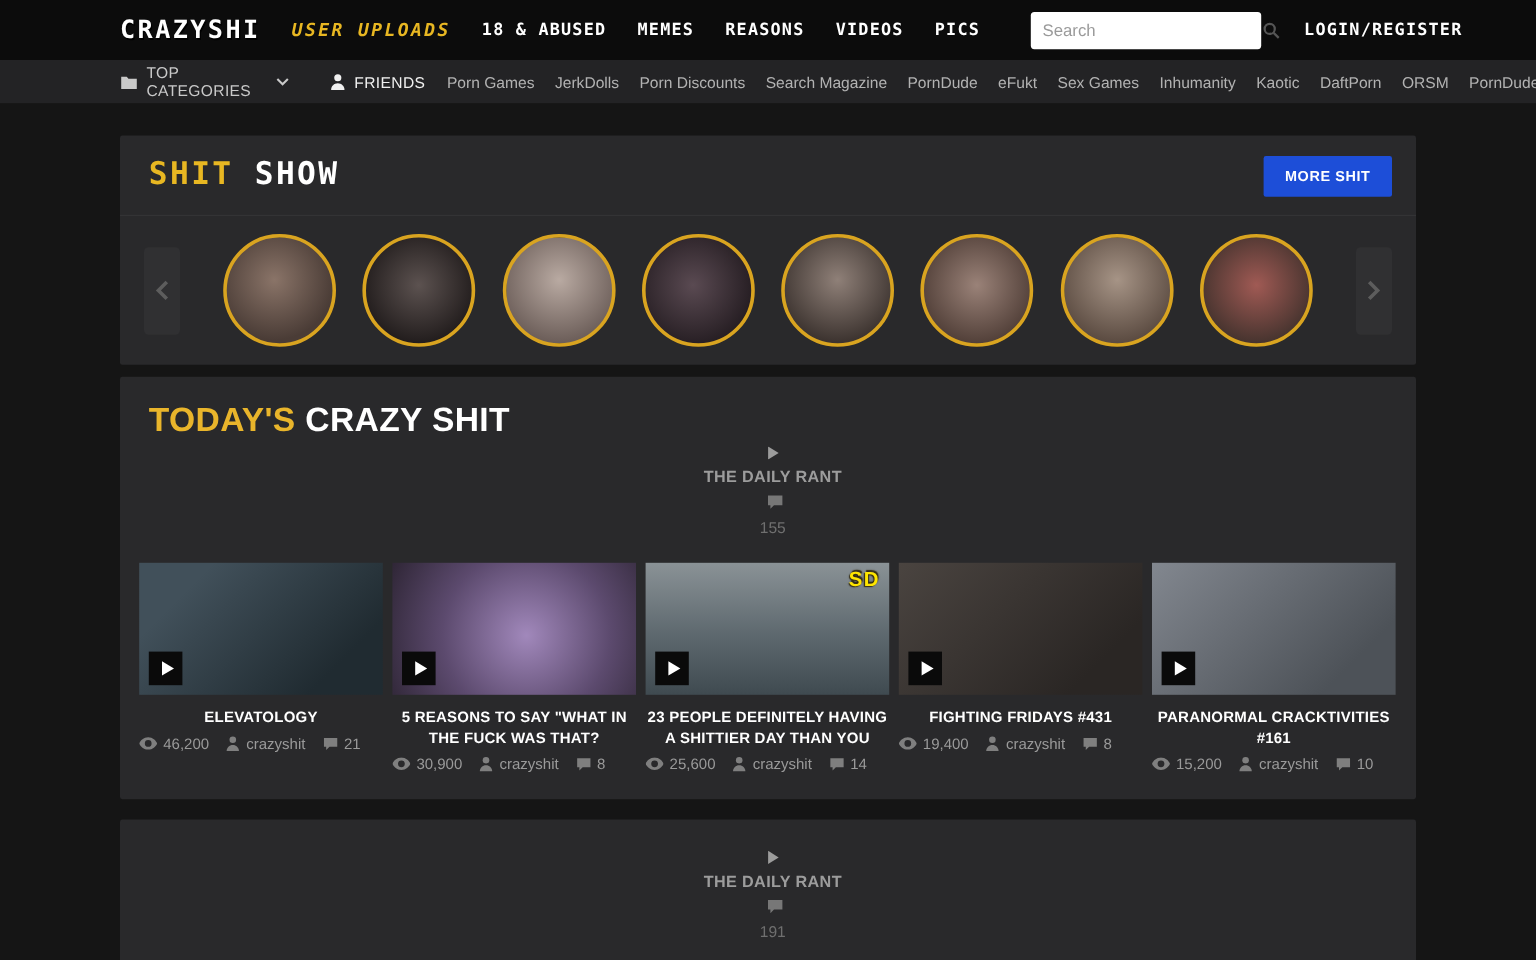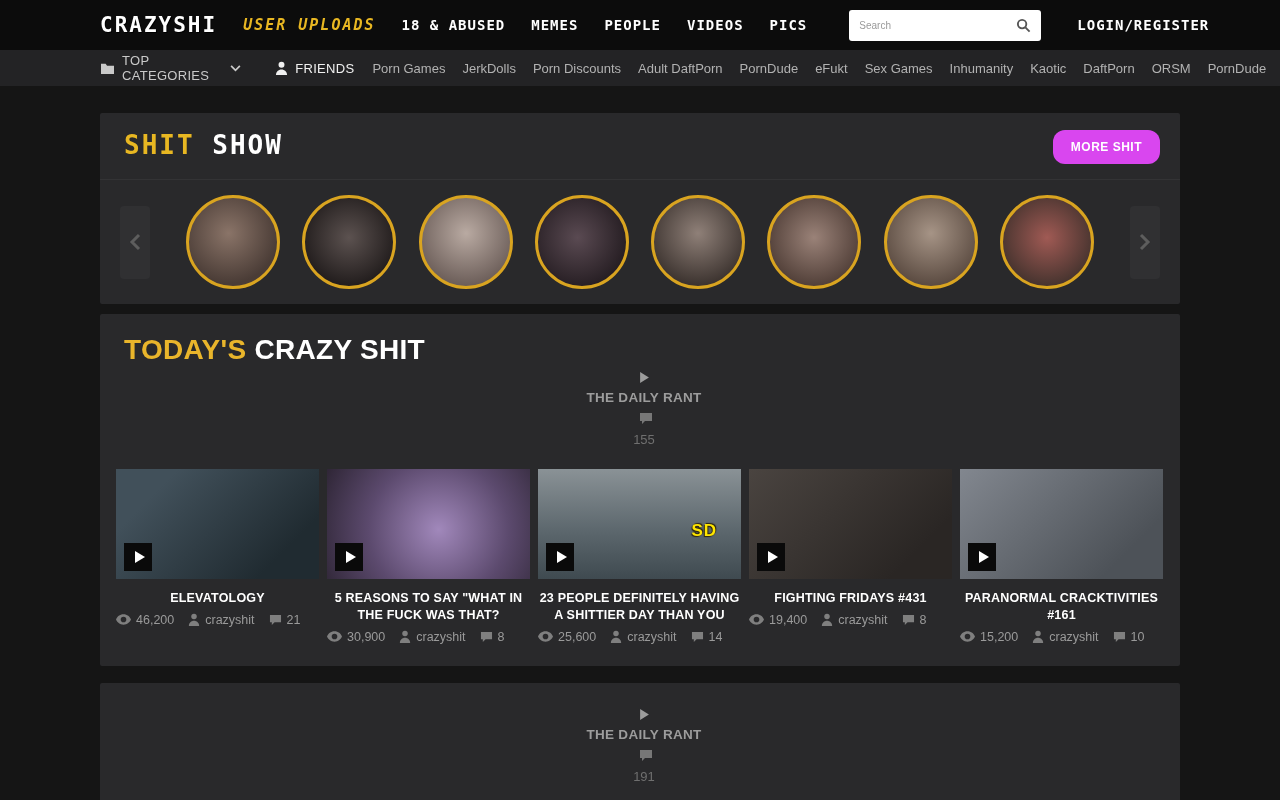--- a/index.html
+++ b/index.html
@@ -18,21 +18,21 @@
   .nav-item {
     color:#fff; font-family:"DejaVu Sans Mono", monospace; font-weight:bold;
     font-size:14px; letter-spacing:1px; cursor:pointer; white-space:nowrap;
   }
   .nav-item.accent { color:#e8b722; font-style:italic; font-size:15px; letter-spacing:2px; }
   .search-wrap {
     margin-left:16px; background:#fff; border-radius:3px; width:192px; height:31px;
     display:flex; align-items:center; padding:0 8px 0 10px;
   }
   .search-input {
-    border:none; outline:none; flex:1; font-size:10px; color:#333; background:transparent;
+    border:none; outline:none; flex:1; font-size:14px; color:#333; background:transparent;
     font-family:"Liberation Sans", sans-serif;
   }
   .search-input::placeholder { color:#9a9a9a; }
   .search-btn { background:none; border:none; cursor:pointer; color:#555; display:flex; padding:2px; }
   .login { margin-left:10px; }
 
   
   .subnav {
     height:36px; background:#232325; display:flex; align-items:center;
     padding:12px 100px; gap:18px; font-size:13px;
@@ -53,23 +53,23 @@
   .show-head {
     display:flex; align-items:flex-start; justify-content:space-between;
     padding:17px 20px 15px 24px; border-bottom:1px solid #333335;
   }
   .show-title {
     font-family:"DejaVu Sans Mono", monospace; font-weight:bold; font-size:26px;
     letter-spacing:2px; color:#fff;
   }
   .show-title .accent { color:#e8b722; }
   .more-btn {
-    background:#d946ef; color:#fff; border:none; font-family:"Liberation Sans", sans-serif;
+    background:#1d4ed8; color:#fff; border:none; font-family:"Liberation Sans", sans-serif;
     font-weight:bold; font-size:12px; letter-spacing:.5px; padding:10px 18px;
-    border-radius:12px; cursor:pointer;
+    border-radius:2px; cursor:pointer;
   }
   .carousel { display:flex; align-items:center; padding:15px 20px; gap:14px; }
   .car-arrow {
     width:30px; height:73px; background:#303032; border:none; border-radius:4px;
     color:#5d5d5d; cursor:pointer; display:flex; align-items:center; justify-content:center;
     flex:none;
   }
   .avatars { flex:1; display:flex; justify-content:space-evenly; align-items:center; }
   .avatar {
     width:94px; height:94px; border-radius:50%; border:3px solid #d9a420;
@@ -106,22 +106,22 @@
   .t-r2c5{background:linear-gradient(135deg,#8a8d92 55%,#a5693c);}
   .play {
     position:absolute; left:8px; bottom:8px; width:28px; height:28px; background:#0a0a0a;
     display:flex; align-items:center; justify-content:center;
   }
   .play::after {
     content:""; display:block; margin-left:3px;
     border-left:10px solid #fff; border-top:6px solid transparent; border-bottom:6px solid transparent;
   }
   .sd-badge {
-    position:absolute; top:4px; right:24px; color:#ffe600; font-weight:bold; font-size:17px;
-    letter-spacing:1px; text-shadow:-1px 1px 1px rgba(40,30,0,.9), 1px -1px 1px rgba(40,30,0,.9);margin-top:48px;
+    position:absolute; top:4px; right:8px; color:#ffe600; font-weight:bold; font-size:17px;
+    letter-spacing:1px; text-shadow:-1px 1px 1px rgba(40,30,0,.9), 1px -1px 1px rgba(40,30,0,.9);
   }
   .sd-badge:empty { display:none; }
   .card-title {
     margin-top:11px; color:#fff; font-weight:bold; font-size:12.5px; line-height:1.35;
     text-align:center; letter-spacing:.2px;
   }
   .card-stats {
     margin-top:6px; display:flex; align-items:center; gap:5px;
     color:#9a9a9a; font-size:12.5px;
   }
@@ -130,21 +130,21 @@
   svg { display:block; }
 </style>
 </head>
 <body>
 
 <header class="topnav">
   <div class="logo">CRAZYSHI</div>
   <div class="nav-item accent">USER UPLOADS</div>
   <div class="nav-item">18 &amp; ABUSED</div>
   <div class="nav-item">MEMES</div>
-  <div class="nav-item">PEOPLE</div>
+  <div class="nav-item">REASONS</div>
   <div class="nav-item">VIDEOS</div>
   <div class="nav-item">PICS</div>
   <div class="search-wrap">
     <input class="search-input" type="text" placeholder="Search" style="">
     <button class="search-btn">
       <span class="icon">
         <svg width="15" height="15" viewBox="0 0 16 16" fill="none" stroke="currentColor" stroke-width="2">
           <circle cx="6.5" cy="6.5" r="4.5"></circle>
             <line x1="10" y1="10" x2="14.5" y2="14.5"></line>
         </svg>
@@ -174,21 +174,21 @@
         <circle cx="7" cy="4" r="3.2"></circle>
           <path d="M1 15c0-3.5 2.7-6 6-6s6 2.5 6 6z"></path>
       </svg>
     </span>
     <span class="lbl">FRIENDS</span>
   </div>
   <div class="subnav-links">
     <span class="subnav-link">Porn Games</span>
     <span class="subnav-link">JerkDolls</span>
     <span class="subnav-link">Porn Discounts</span>
-    <span class="subnav-link">Adult DaftPorn</span>
+    <span class="subnav-link">Search Magazine</span>
     <span class="subnav-link">PornDude</span>
     <span class="subnav-link">eFukt</span>
     <span class="subnav-link">Sex Games</span>
     <span class="subnav-link">Inhumanity</span>
     <span class="subnav-link">Kaotic</span>
     <span class="subnav-link">DaftPorn</span>
     <span class="subnav-link">ORSM</span>
     <span class="subnav-link">PornDude</span>
 
   </div>

